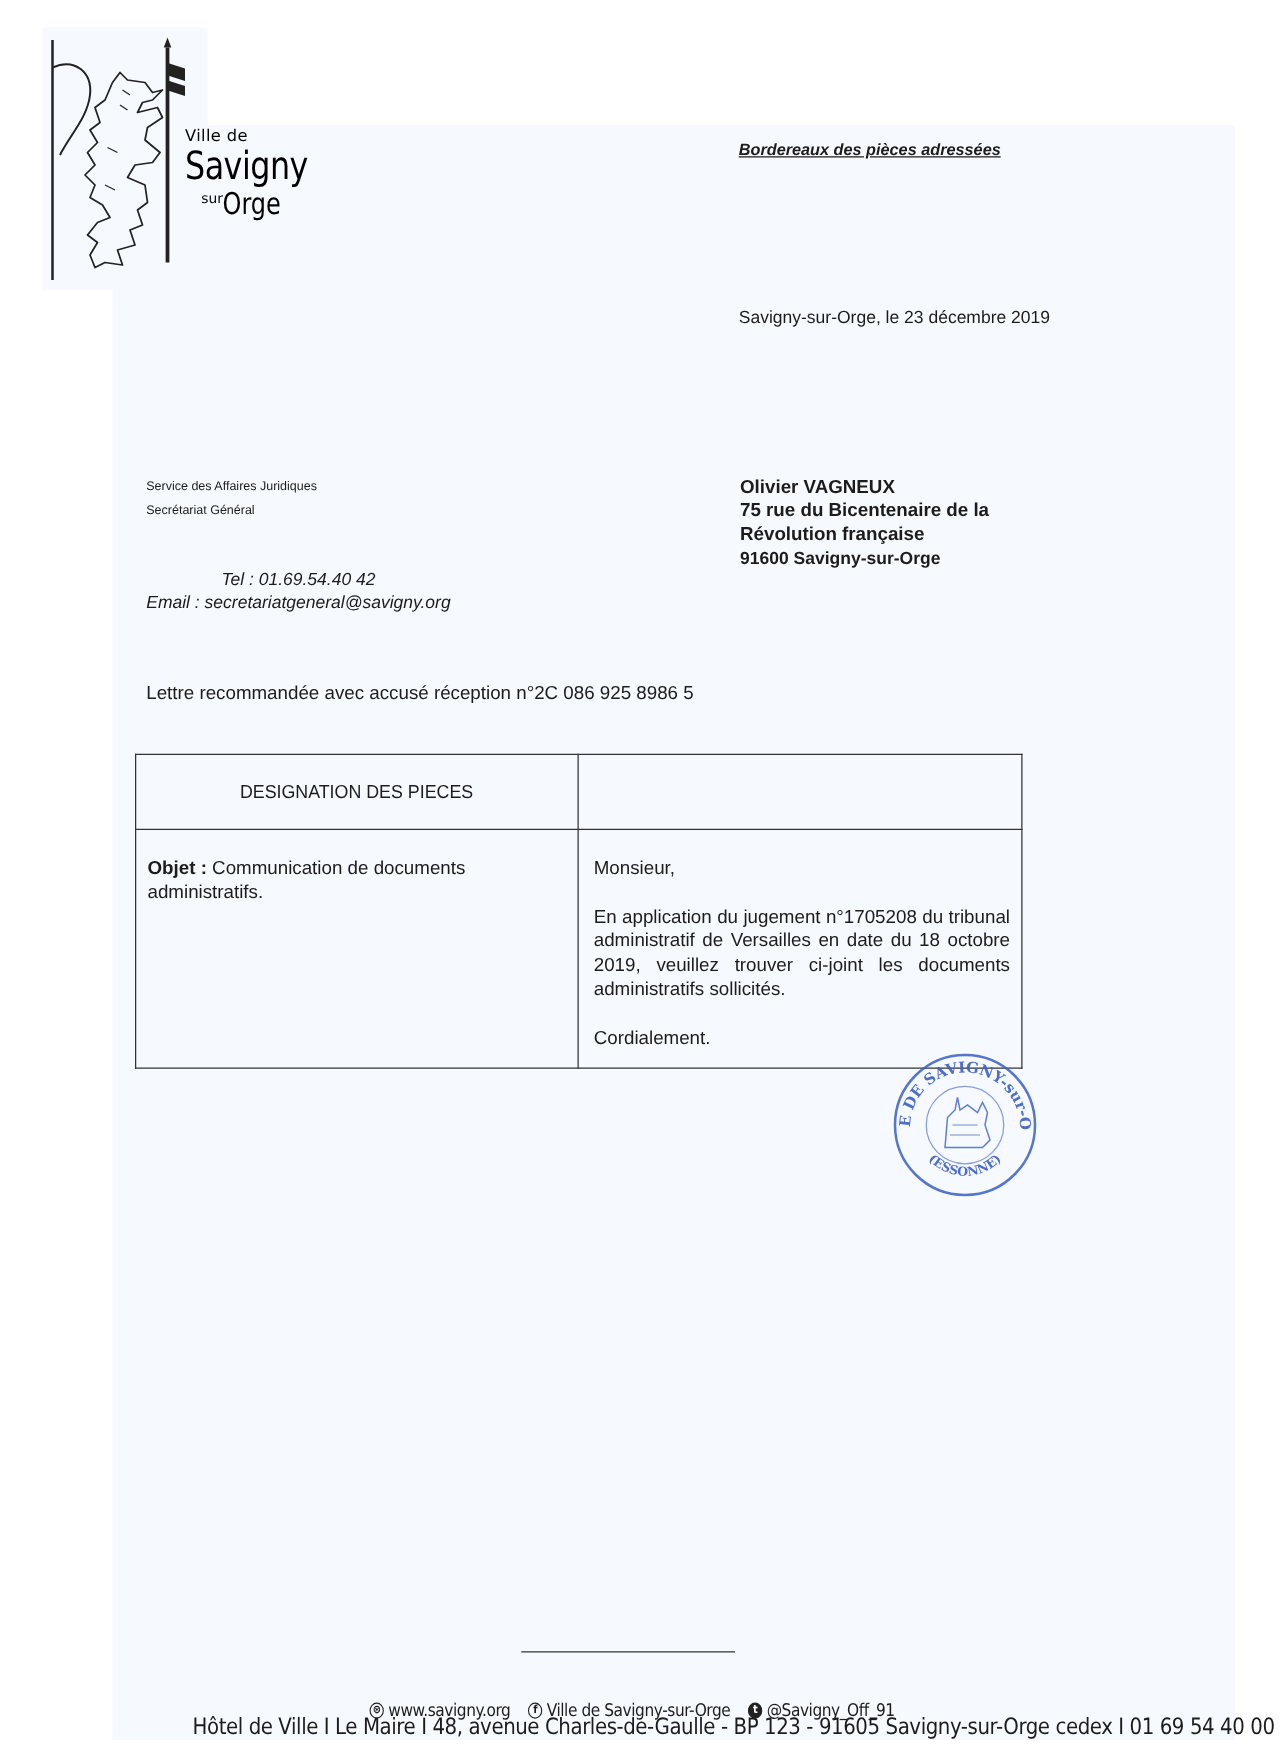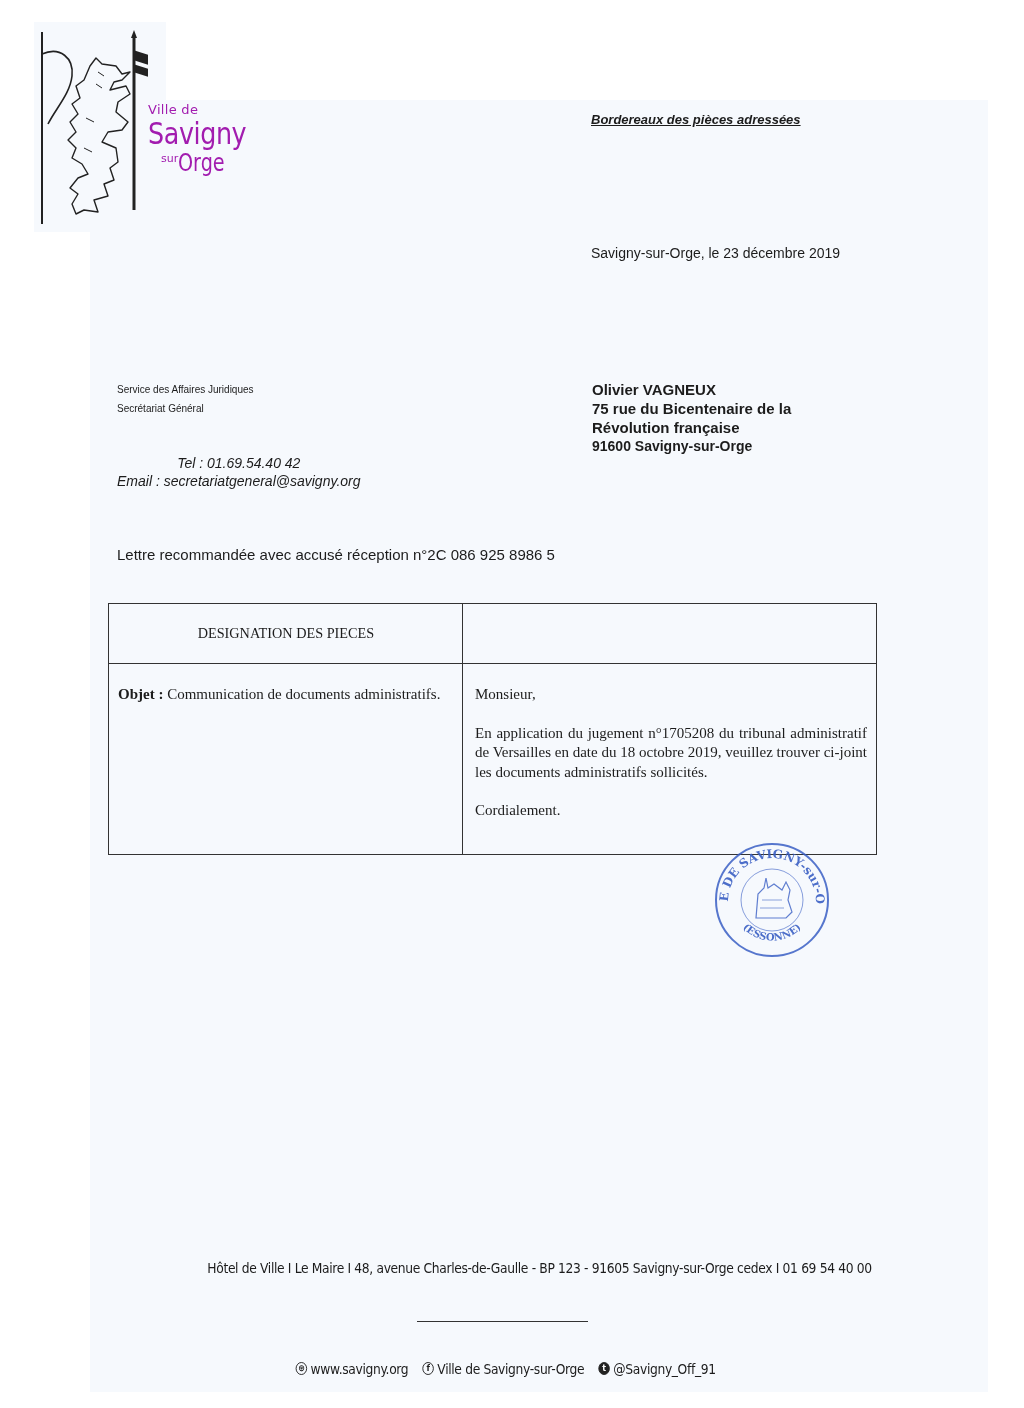--- a/index.html
+++ b/index.html
@@ -12,54 +12,54 @@
     .scan-area {
       position: absolute; left: 90px; top: 100px; width: 898px; height: 1292px;
       background: #f6f9fd;
     }
     .logo-area {
       position: absolute; left: 34px; top: 22px; width: 132px; height: 210px;
       background: #f6f9fd;
     }
     .abs { position: absolute; }
     .logo-svg { position: absolute; left: 38px; top: 28px; }
-    .logo-text { position: absolute; left: 148px; top: 102px; color: #a21caf; }
+    .logo-text { position: absolute; left: 148px; top: 102px; color: #000000; }
     .logo-ville { font-family: "DejaVu Sans", sans-serif; font-size: 13px; letter-spacing: 0.3px; }
     .logo-savigny { font-family: "DejaVu Sans", sans-serif; font-size: 31px; line-height: 30px; letter-spacing: -0.5px; transform: scaleX(0.82); transform-origin: left; margin-top: 1px; }
     .logo-sur-line { margin-left: 13px; margin-top: 1px; white-space: nowrap; }
     .logo-sur { font-family: "DejaVu Sans", sans-serif; font-size: 11px; vertical-align: 9px; }
     .logo-orge { font-family: "DejaVu Sans", sans-serif; font-size: 24px; display: inline-block; transform: scaleX(0.8); transform-origin: left; }
 
     .doc-title {
       left: 591px; top: 112px; font-size: 13px; font-weight: bold; font-style: italic;
       text-decoration: underline;
     }
     .date-line { left: 591px; top: 245px; font-size: 14px; }
     .sender { left: 117px; top: 380px; font-size: 10px; line-height: 19px; }
     .contact { left: 117px; top: 454px; font-size: 14px; font-style: italic; line-height: 18px; text-align: center; }
     .recipient { left: 592px; top: 380px; font-size: 15px; font-weight: bold; line-height: 19px; }
     .recipient .small { font-size: 14px; }
     .registered { left: 117px; top: 546px; font-size: 15px; }
 
     table.pieces {
-      position: absolute; left: 108px; top: 603px; width: 769px; height: 252px;
-      border-collapse: collapse; font-family: Liberation Serif, serif;
+      position: absolute; left: 108px; top: 603px; width: 710px; height: 252px;
+      border-collapse: collapse; font-family: Liberation Sans, sans-serif;
     }
     table.pieces td { border: 1.5px solid #333; vertical-align: top; font-size: 15px; color: #1c1c1c; }
     .hdr-left { width: 351px; height: 57px; text-align: center; vertical-align: middle !important; }
     .hdr-left span { display: inline-block; transform: scaleX(0.95); }
     .body-left { padding: 21px 8px 0 9px; line-height: 19px; }
     .body-right { padding: 21px 9px 0 12px; line-height: 19.5px; }
     .justify { text-align: justify; text-align-last: left; }
     .para-gap { height: 19px; }
 
     .stamp { left: 712px; top: 838px; }
 
     .footer-rule { left: 417px; top: 1321px; width: 171px; height: 1px; background: #333; }
-    .footer-line1 { left: 95px; top: 1260px; width: 822px; text-align: right; font-size: 14px; white-space: nowrap; font-family: "DejaVu Sans", sans-serif; letter-spacing: -0.4px; }
+    .footer-line1 { left: 95px; top: 1371px; width: 822px; text-align: right; font-size: 18px; white-space: nowrap; font-family: "DejaVu Sans", sans-serif; letter-spacing: -0.4px; }
     .footer-line1 .inner { display: inline-block; transform: scaleX(0.88); }
     .footer-line2 { left: 95px; top: 1358px; width: 822px; text-align: center; font-size: 14px; white-space: nowrap; font-family: "DejaVu Sans", sans-serif; letter-spacing: -0.4px; }
     .footer-line2 .inner { display: inline-flex; align-items: center; gap: 4px; transform: scaleX(0.88); }
     .ficon {
       display: inline-flex; align-items: center; justify-content: center;
       width: 13px; height: 13px; border: 1.2px solid #222; border-radius: 50%;
       font-size: 9px; font-weight: bold; line-height: 1; box-sizing: border-box;
     }
     .ficon.filled { background: #222; color: #fff; }
     .gap { display: inline-block; width: 8px; }

